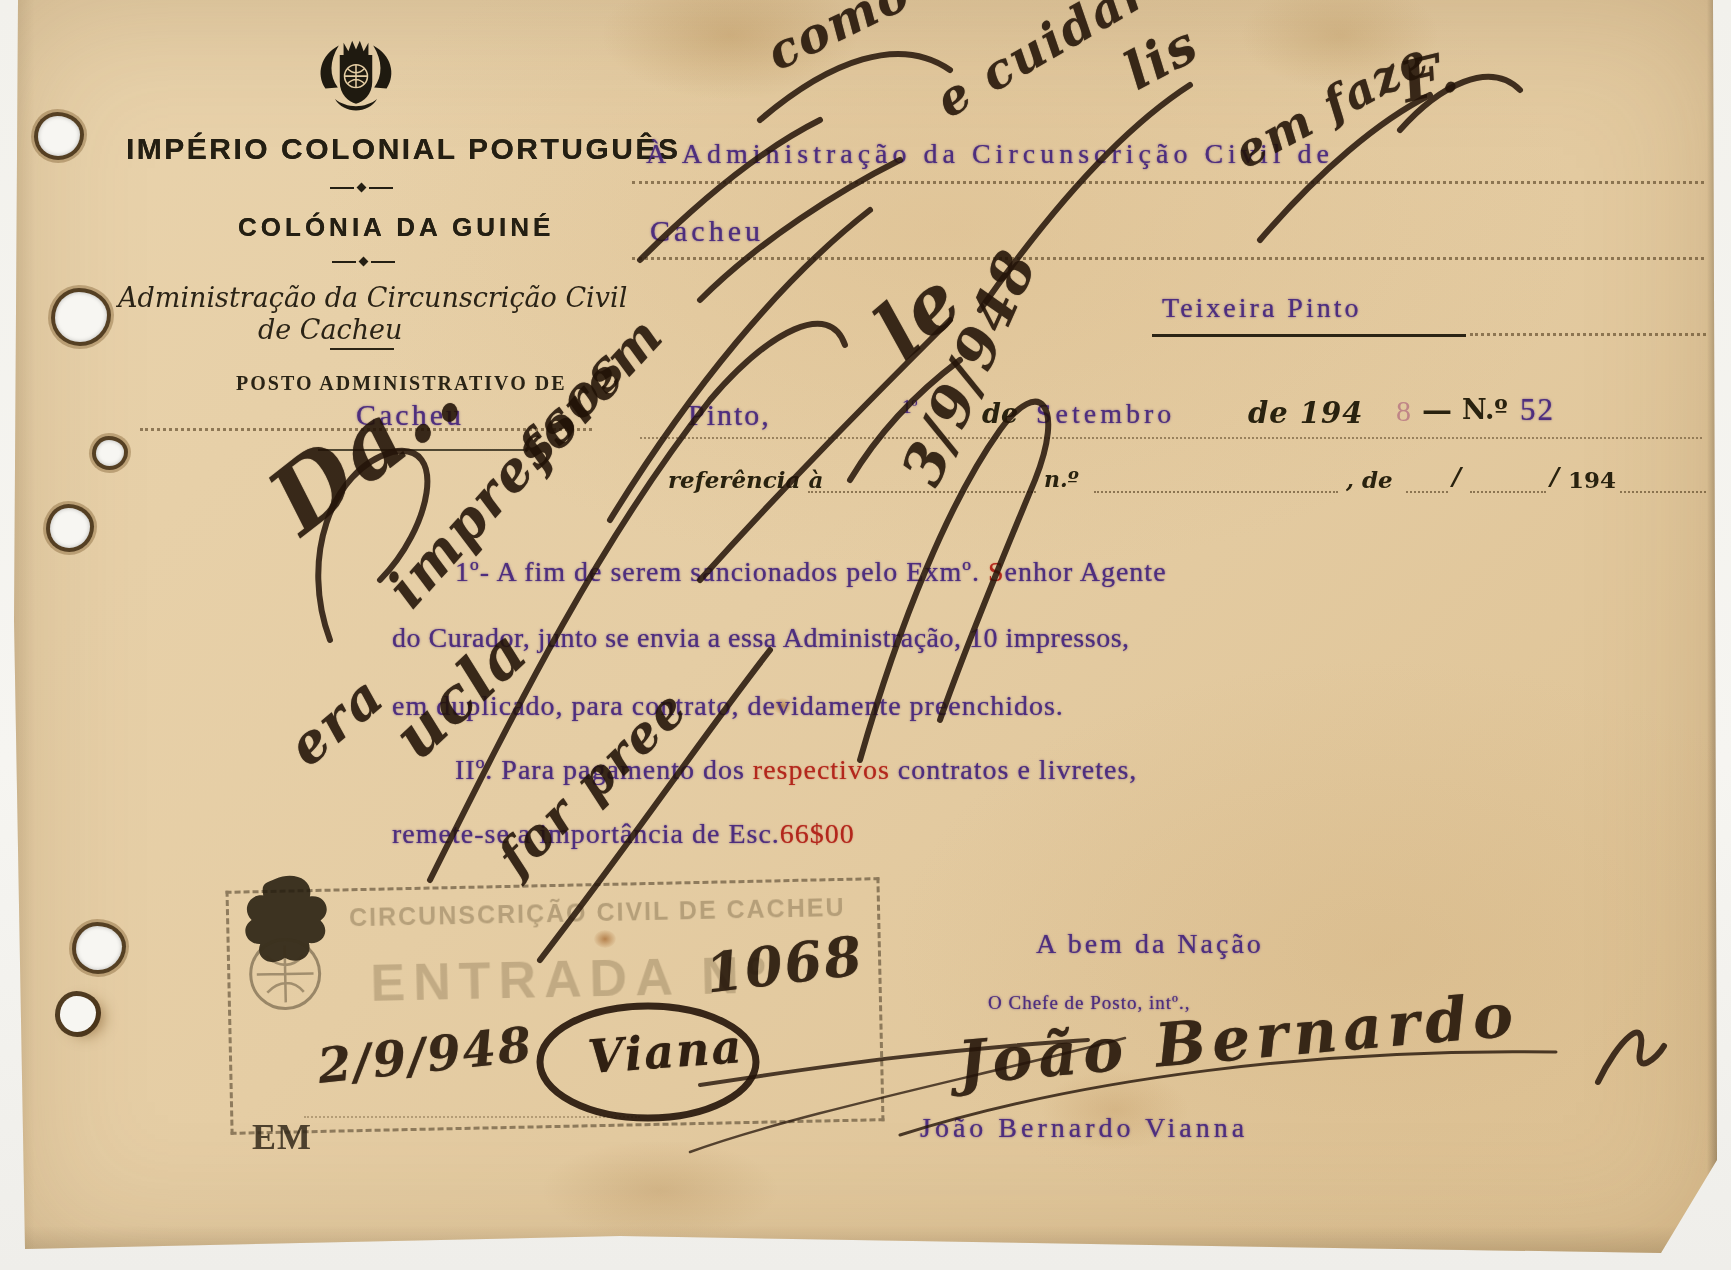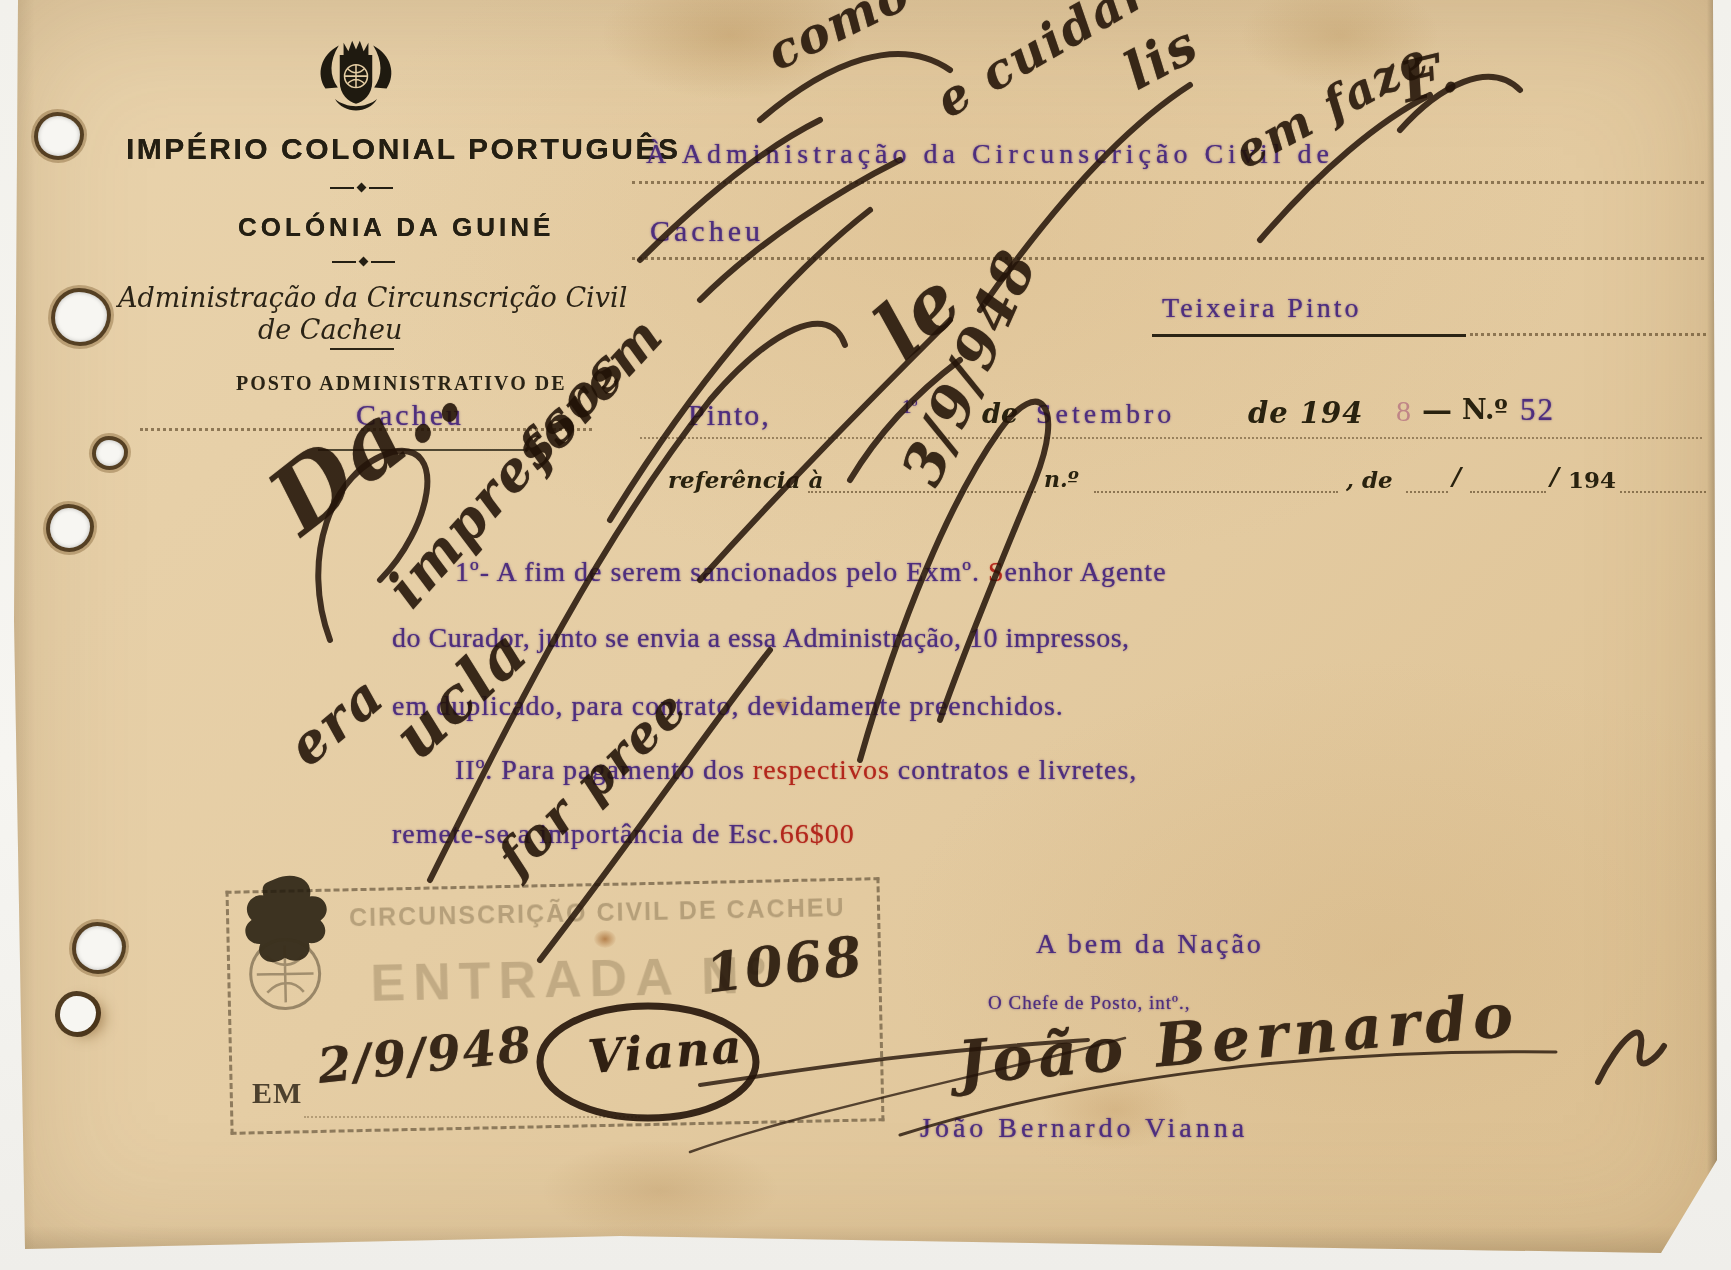--- a/index.html
+++ b/index.html
@@ -154,21 +154,21 @@
       <div class="abs" style="left:6px;top:-22px;width:112px;height:152px;">
         <svg viewBox="0 0 110 150" width="112" height="152">
           <path fill="#241b0e" opacity=".87" d="M40,8 C60,0 78,10 74,26 C90,24 96,42 84,50 C94,60 86,74 72,72 C76,86 60,94 48,86 C34,96 18,86 24,72 C10,72 4,56 16,48 C6,38 14,22 28,24 C26,12 30,12 40,8 Z"></path>
           <circle cx="48" cy="102" r="34" fill="none" stroke="rgba(60,48,28,.45)" stroke-width="3"></circle>
           <path d="M20,102 H76 M48,74 V130 M30,84 C42,96 56,96 66,84 M30,120 C42,108 56,108 66,120" stroke="rgba(60,48,28,.4)" stroke-width="2.5" fill="none"></path>
         </svg>
       </div>
       <div class="abs stamp-faint" style="left:120px;top:12px;font-size:25px;letter-spacing:2px;">CIRCUNSCRIÇÃO CIVIL DE CACHEU</div>
       <div class="abs stamp-faint" style="left:140px;top:62px;font-size:52px;letter-spacing:8px;color:rgba(112,94,60,.3);">ENTRADA Nº</div>
     </div>
-    <div class="abs stamp-em" style="left:252px;top:1076px;font-size:30px;letter-spacing:1px;">EM</div>
+    <div class="abs stamp-em" style="left:252px;top:1116px;font-size:36px;letter-spacing:1px;">EM</div>
     <div class="abs hand" style="left:318px;top:1038px;font-size:48px;transform:rotate(-6deg);">2/9/948</div>
     <div class="dotted" style="left:304px;top:1116px;width:336px;border-bottom-width:2px;opacity:.55;"></div>
     <div class="abs hand" style="left:706px;top:942px;font-size:54px;transform:rotate(-7deg);">1068</div>
     <div class="abs hand" style="left:588px;top:1030px;font-size:46px;transform:rotate(-4deg);opacity:.92;">Viana</div>
 
     <div class="abs hand" style="left:282px;top:458px;font-size:92px;transform:rotate(-38deg);">Da..</div>
     <div class="abs hand" style="left:398px;top:566px;font-size:54px;transform:rotate(-48deg);">impressos</div>
     <div class="abs hand" style="left:528px;top:428px;font-size:52px;transform:rotate(-47deg);">forem</div>
     <div class="abs hand" style="left:770px;top:28px;font-size:48px;transform:rotate(-26deg);">como</div>
     <div class="abs hand" style="left:940px;top:76px;font-size:48px;transform:rotate(-30deg);">e cuidar</div>

